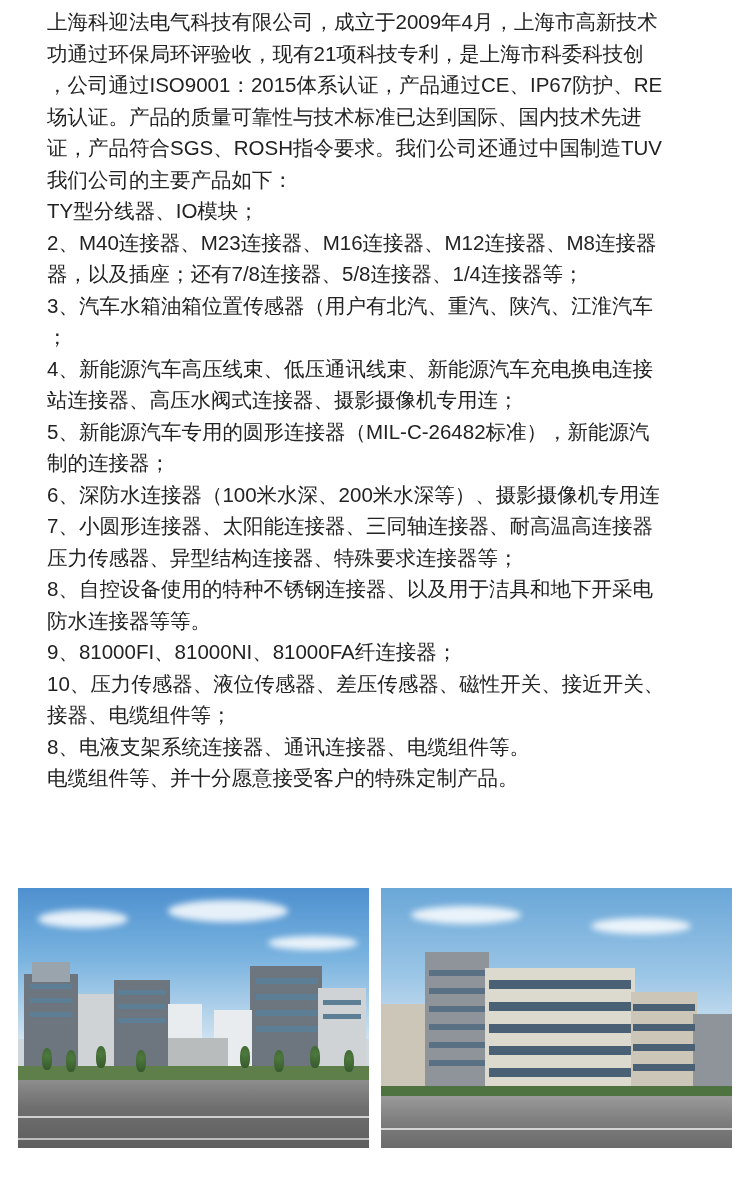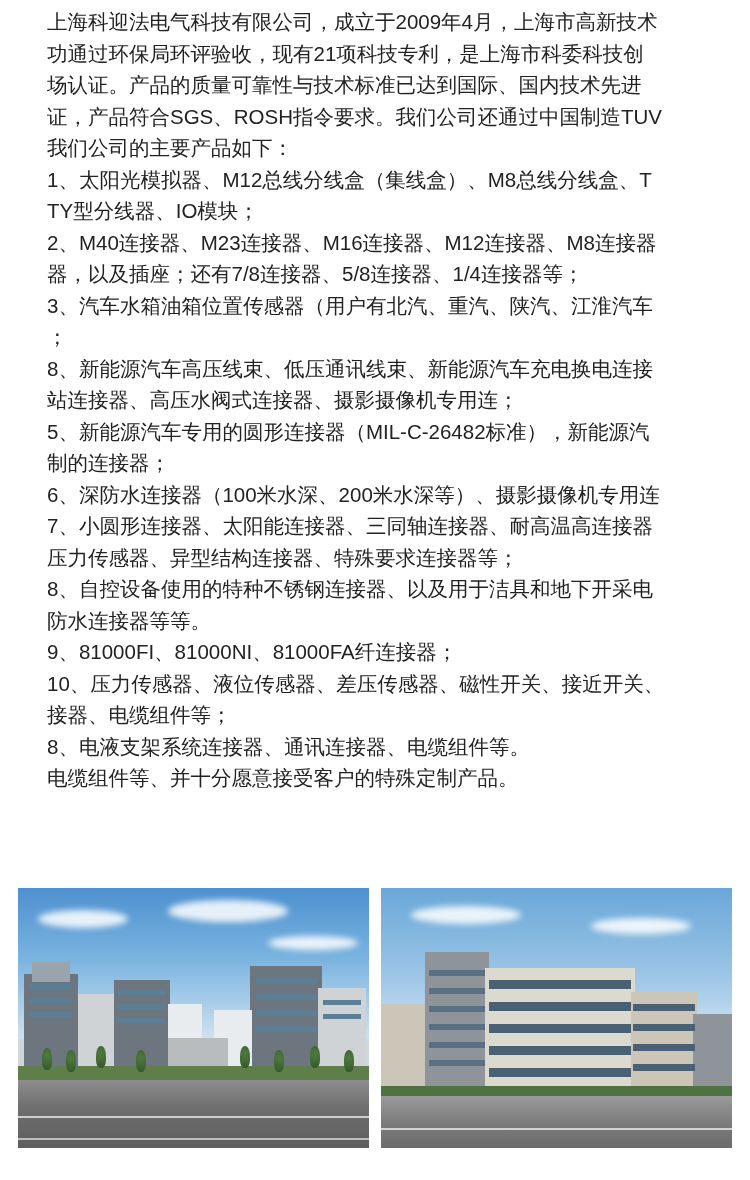--- a/index.html
+++ b/index.html
@@ -119,30 +119,30 @@
   }
 </style>
 </head>
 <body>
 
 <div class="page">
 
   <div class="text-block">
     <div class="para">上海科迎法电气科技有限公司，成立于2009年4月，上海市高新技术</div>
     <div class="para">功通过环保局环评验收，现有21项科技专利，是上海市科委科技创</div>
+    <div class="para">，公司通过ISO9001：2015体系认证，产品通过CE、IP67防护、RE</div>
     <div class="para">场认证。产品的质量可靠性与技术标准已达到国际、国内技术先进</div>
     <div class="para">证，产品符合SGS、ROSH指令要求。我们公司还通过中国制造TUV</div>
     <div class="para">我们公司的主要产品如下：</div>
-    <div class="para">1、太阳光模拟器、M12总线分线盒（集线盒）、M8总线分线盒、T</div>
     <div class="para">TY型分线器、IO模块；</div>
     <div class="para">2、M40连接器、M23连接器、M16连接器、M12连接器、M8连接器</div>
     <div class="para">器，以及插座；还有7/8连接器、5/8连接器、1/4连接器等；</div>
     <div class="para">3、汽车水箱油箱位置传感器（用户有北汽、重汽、陕汽、江淮汽车</div>
     <div class="para">；</div>
-    <div class="para">8、新能源汽车高压线束、低压通讯线束、新能源汽车充电换电连接</div>
+    <div class="para">4、新能源汽车高压线束、低压通讯线束、新能源汽车充电换电连接</div>
     <div class="para">站连接器、高压水阀式连接器、摄影摄像机专用连；</div>
     <div class="para">5、新能源汽车专用的圆形连接器（MIL-C-26482标准），新能源汽</div>
     <div class="para">制的连接器；</div>
     <div class="para">6、深防水连接器（100米水深、200米水深等）、摄影摄像机专用连</div>
     <div class="para">7、小圆形连接器、太阳能连接器、三同轴连接器、耐高温高连接器</div>
     <div class="para">压力传感器、异型结构连接器、特殊要求连接器等；</div>
     <div class="para">8、自控设备使用的特种不锈钢连接器、以及用于洁具和地下开采电</div>
     <div class="para">防水连接器等等。</div>
     <div class="para">9、81000FI、81000NI、81000FA纤连接器；</div>
     <div class="para">10、压力传感器、液位传感器、差压传感器、磁性开关、接近开关、</div>

